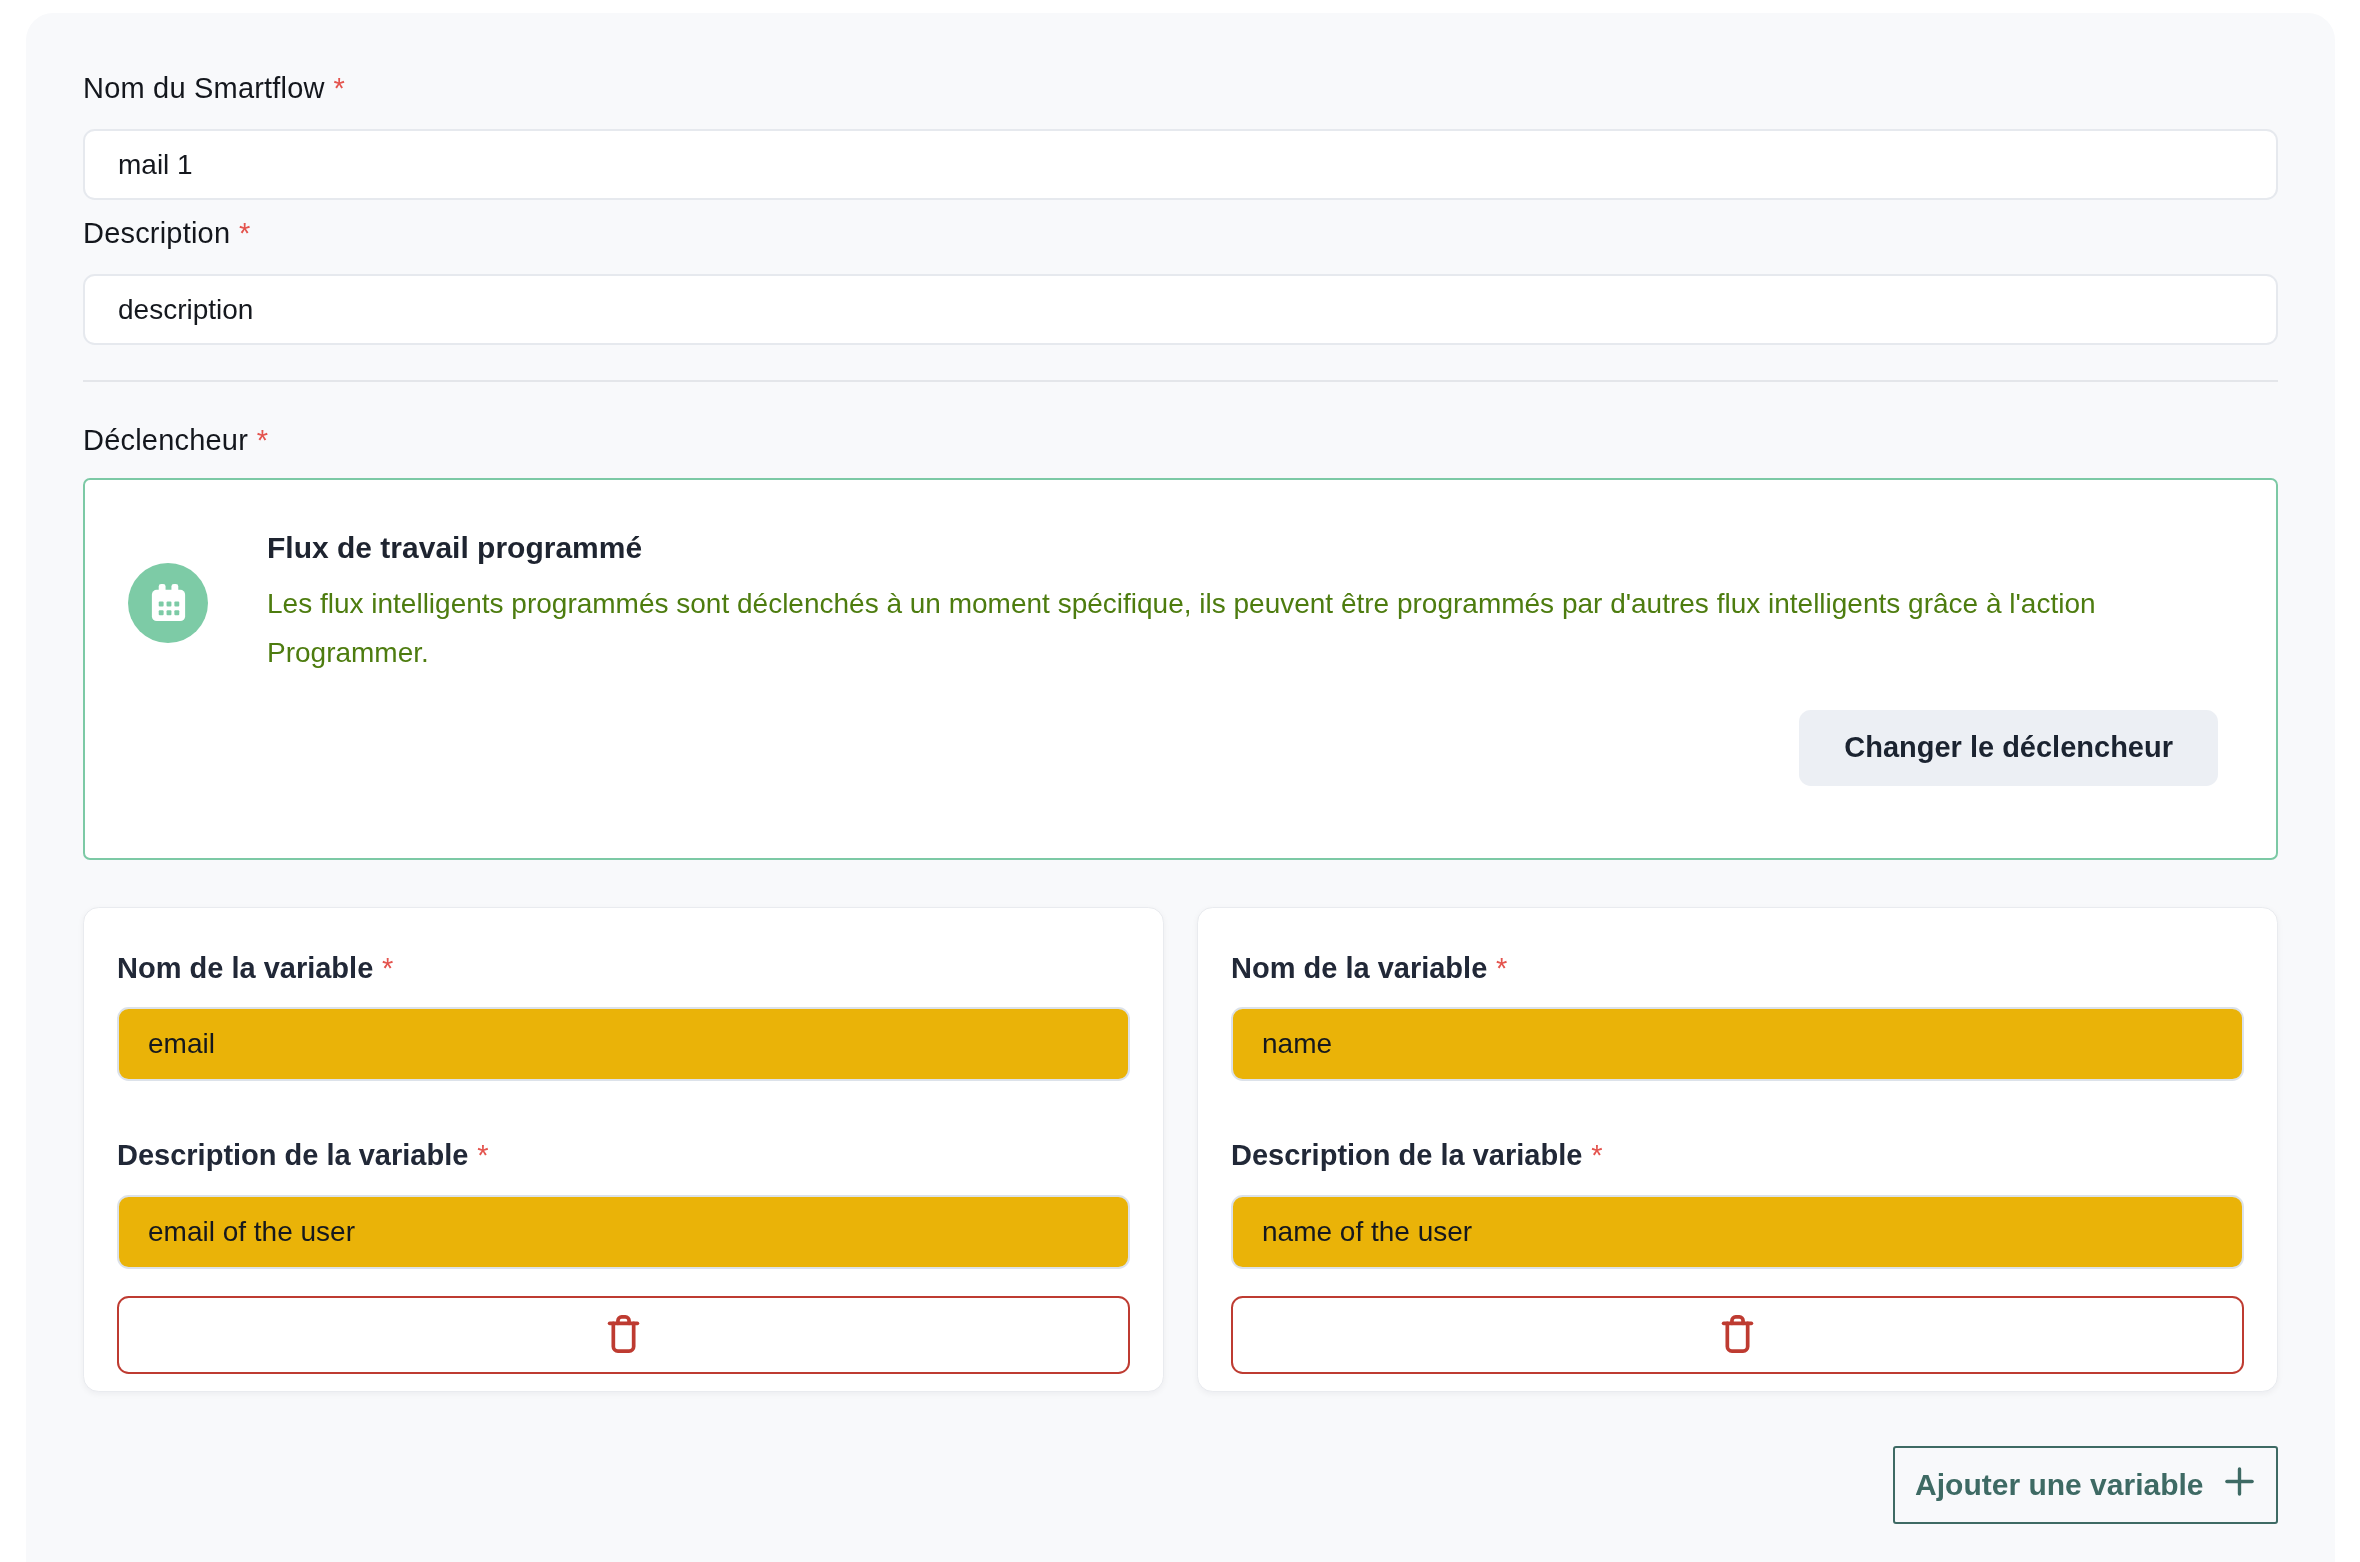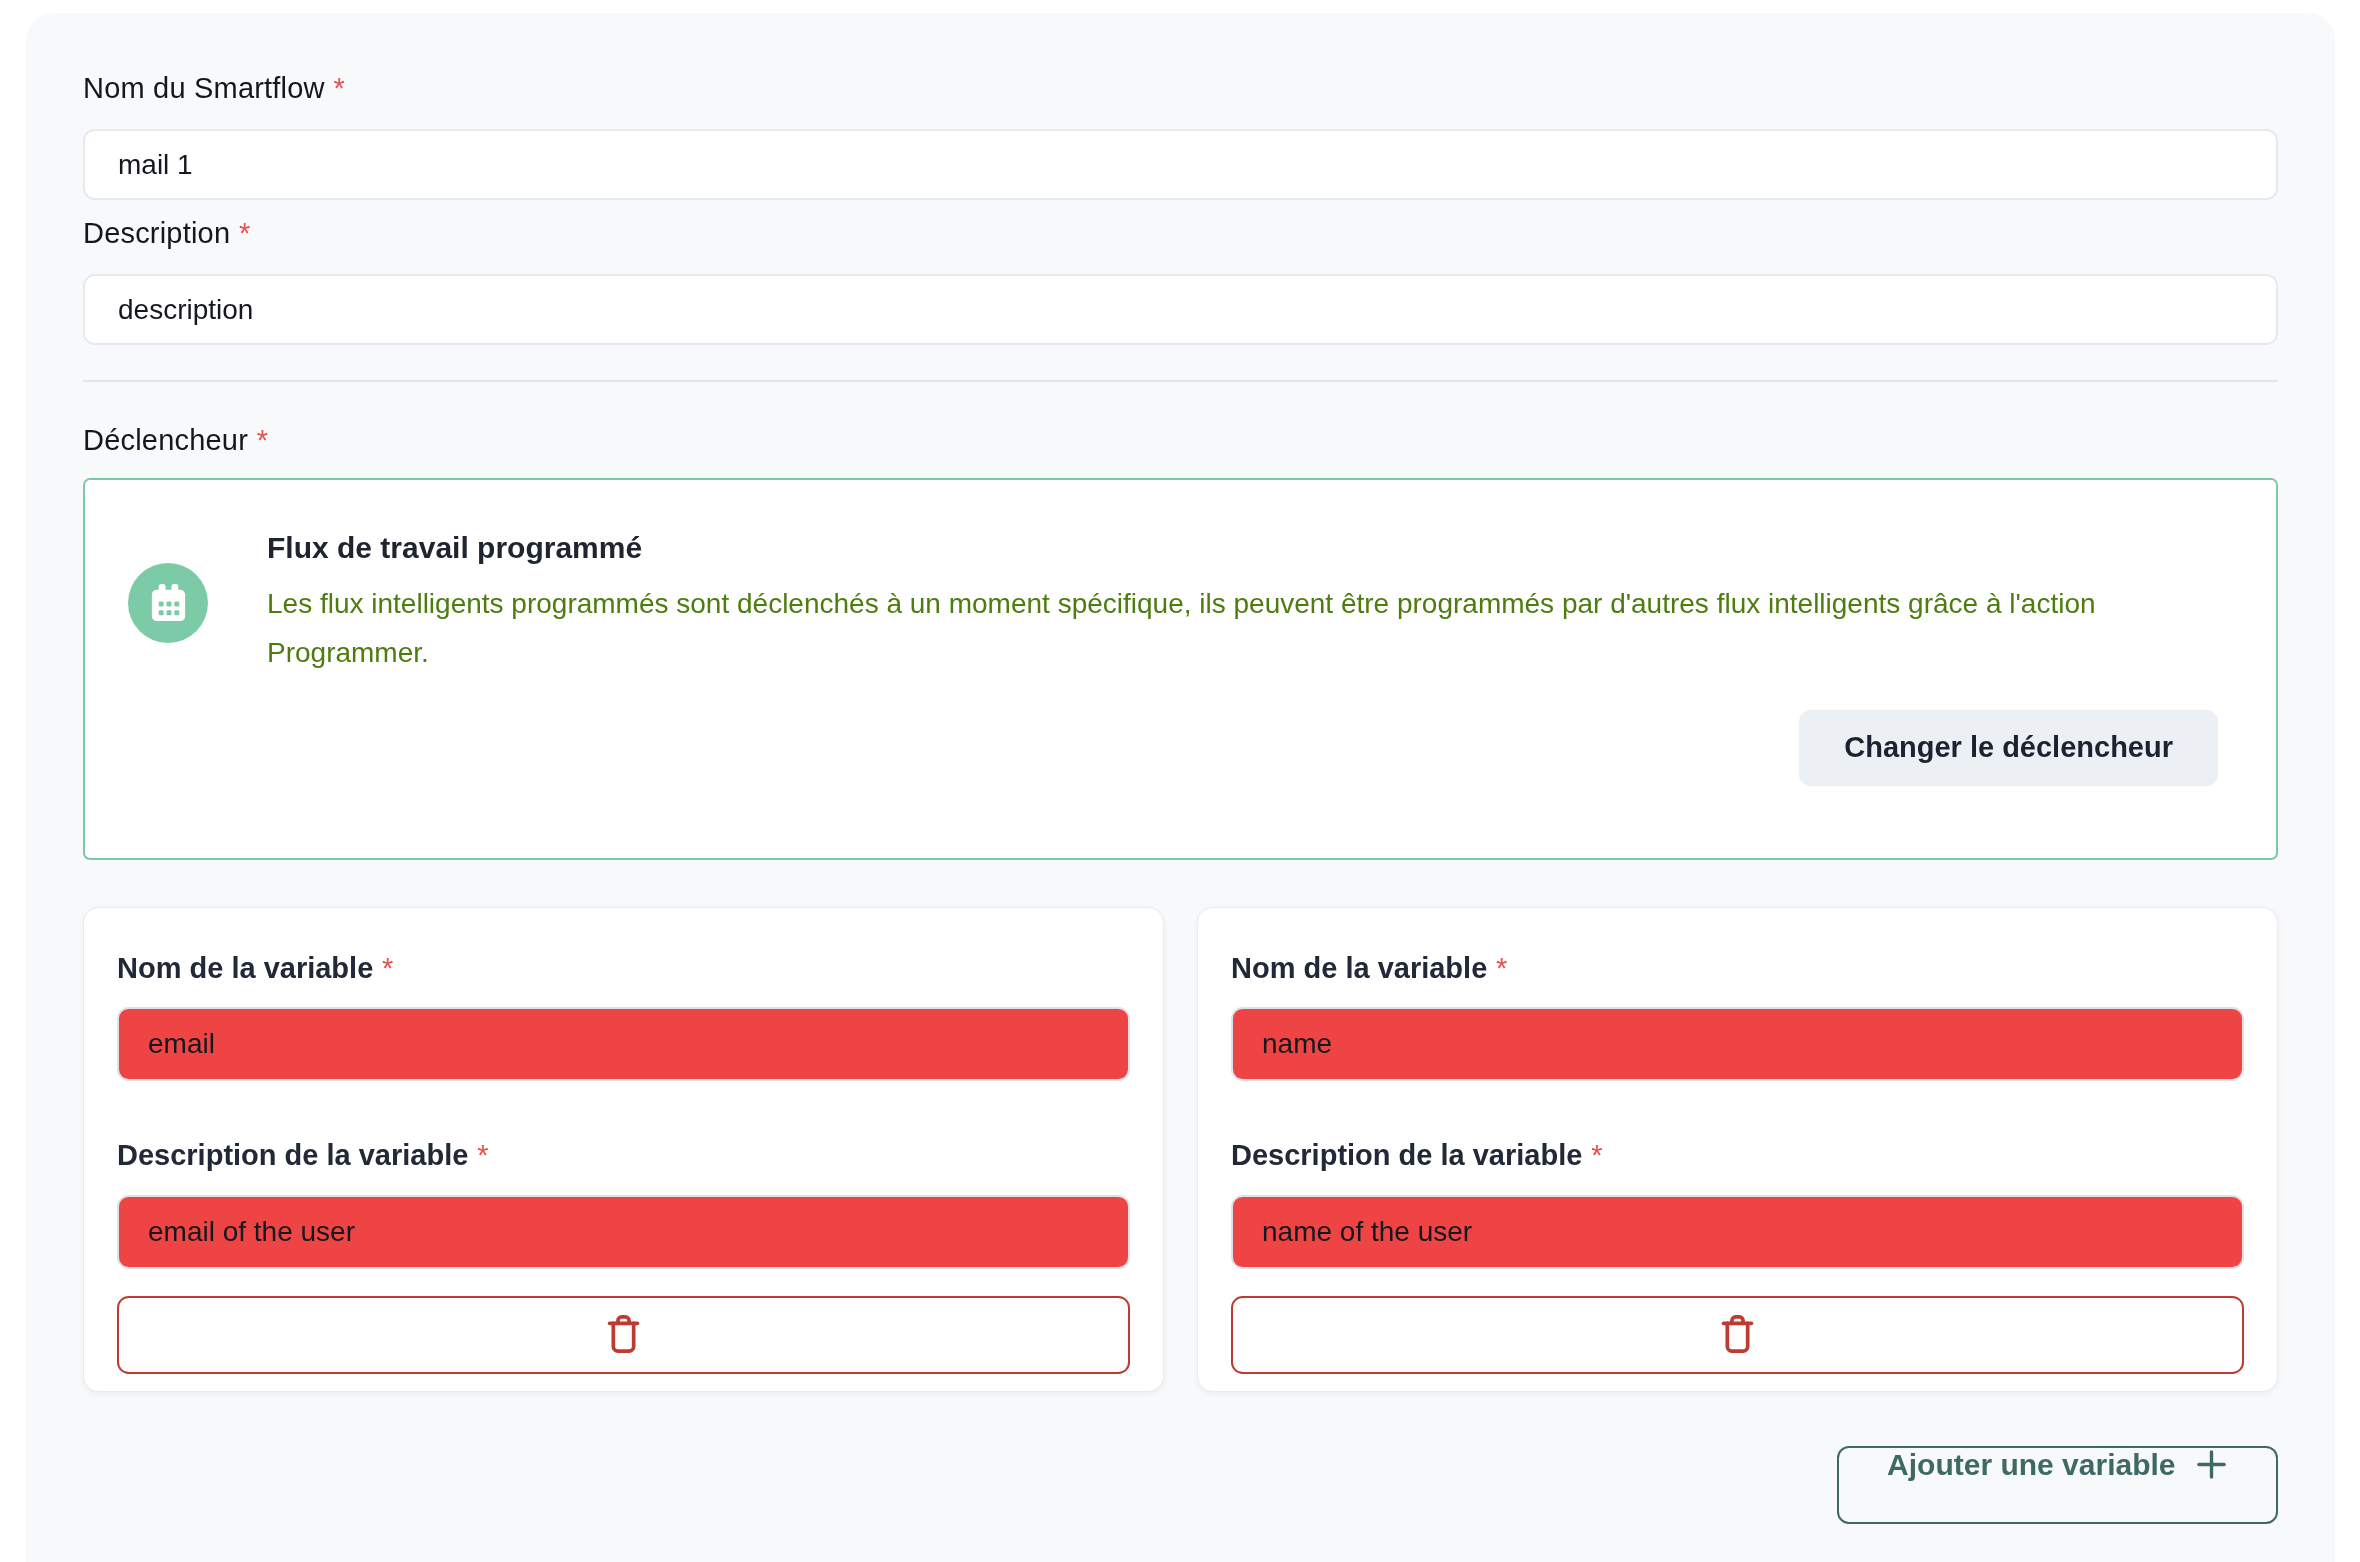--- a/index.html
+++ b/index.html
@@ -142,21 +142,21 @@
     color: #212837;
     line-height: 35px;
   }
   .var-input {
     display: block;
     box-sizing: border-box;
     width: 100%;
     height: 74px;
     margin-top: 21.5px;
     padding: 0 29px;
-    background: #ef4444;
+    background: #eab308;
     border: 2px solid #dce2ea;
     border-radius: 11.7px;
     font-family: "Liberation Sans", sans-serif;
     font-size: 28px;
     color: #15181e;
     outline: none;
   }
   .var-label-2 { margin-top: 57px; }
   .delete-btn {
     box-sizing: border-box;
@@ -174,25 +174,26 @@
 
   
   .add-row {
     margin-top: 54px;
     display: flex;
     justify-content: flex-end;
   }
   .add-btn {
     box-sizing: border-box;
     height: 78px;
-    padding: 0 48px;
+    padding: 0 20px;
     background: transparent;
     border: 2.9px solid #3e6a64;
-    border-radius: 12px;
-    display: flex;
+    border-radius: 3px;
+    display: flex;
+    align-items: center;
     gap: 19.5px;
     font-family: "Liberation Sans", sans-serif;
     font-size: 30px;
     font-weight: 700;
     color: #3e6a64;
     cursor: pointer;
   }
 </style>
 </head>
 <body>

